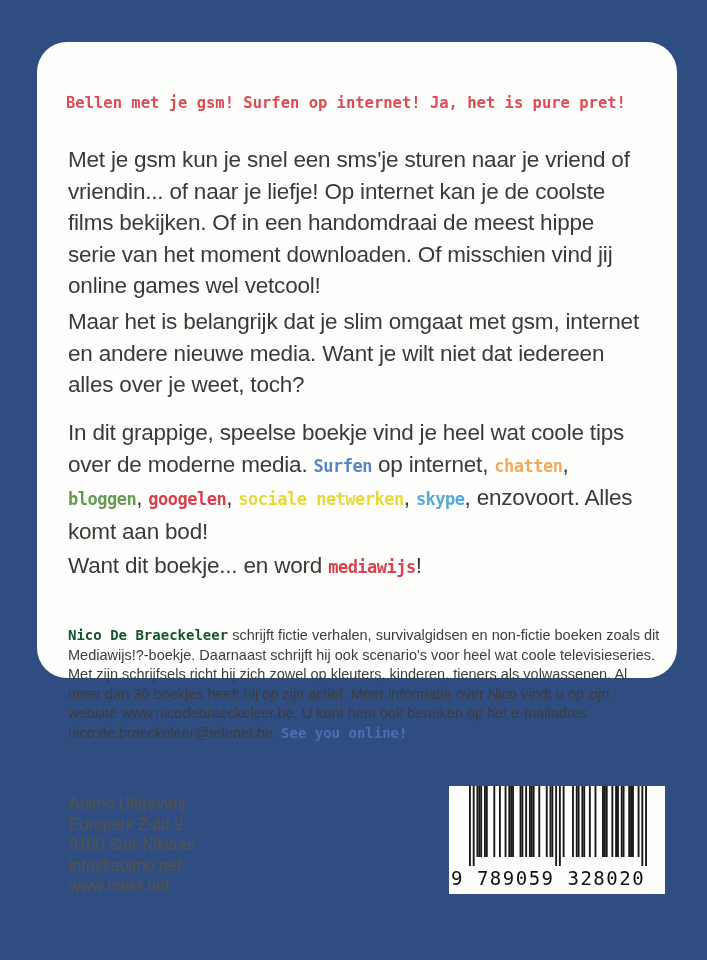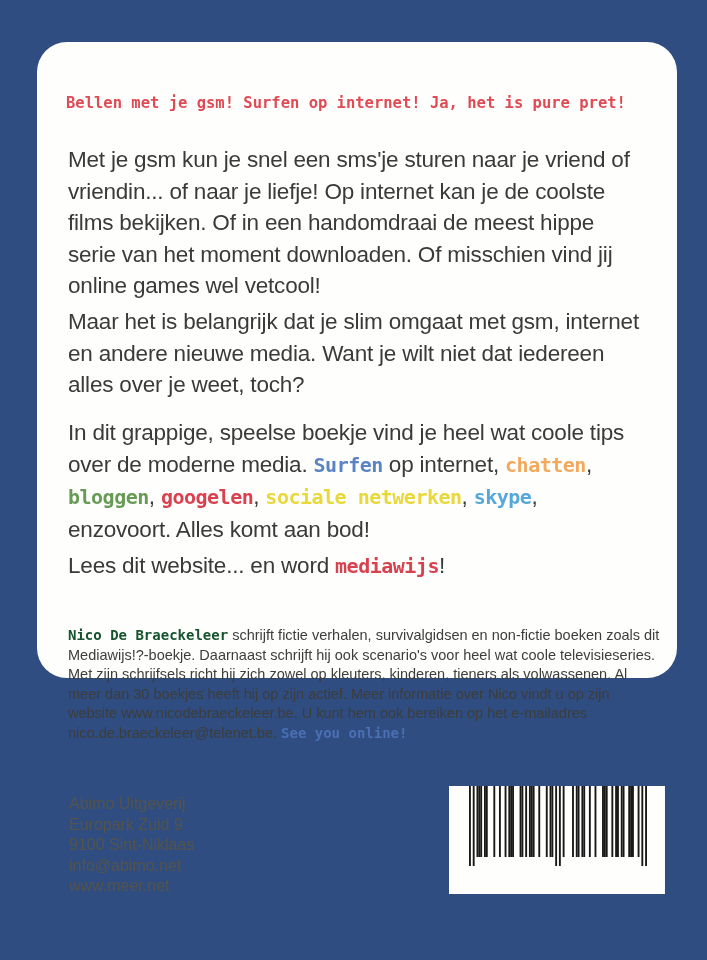--- a/index.html
+++ b/index.html
@@ -22,21 +22,21 @@
   }
   .body-par{
     left:31px;width:578px;
     font-size:22.5px;line-height:31.5px;
     color:#3a3a38;letter-spacing:-0.2px;
   }
   .p1{top:102px;}
   .p2{top:264px;}
   .p3{top:375px;}
   .p4{top:508px;}
-  .seg-word{font-size:20px;letter-spacing:-0.5px;}
+  .seg-word{font-size:17px;letter-spacing:-0.5px;}
   .seg-word-blue{color:#5b84c4;}
   .seg-word-orange{color:#f2a95e;}
   .seg-word-green{color:#669a55;}
   .seg-word-red{color:#d9414f;}
   .seg-word-yellow{color:#e8d83a;}
   .seg-word-sky{color:#56a8da;}
   .bio{
     left:31px;top:584px;width:594px;
     font-size:14.5px;line-height:19.5px;
     color:#3d3d3b;
@@ -69,21 +69,21 @@
 <div class="card">
 
   <div class="abs headline comic">Bellen met je gsm! Surfen op internet! Ja, het is pure pret!</div>
 
   <p class="abs body-par p2">Maar het is belangrijk dat je slim omgaat met gsm, internet en andere nieuwe media. Want je wilt niet dat iedereen alles over je weet, toch?</p>
 
   <p class="abs body-par p1">Met je gsm kun je snel een sms'je sturen naar je vriend of vriendin... of naar je liefje! Op internet kan je de coolste films bekijken. Of in een handomdraai de meest hippe serie van het moment downloaden. Of misschien vind jij online games wel vetcool!</p>
 
   <p class="abs body-par p3"><span>In dit grappige, speelse boekje vind je heel wat coole tips over de moderne media. </span><span class="comic seg-word seg-word-blue">Surfen</span><span> op internet, </span><span class="comic seg-word seg-word-orange">chatten</span><span>, </span><span class="comic seg-word seg-word-green">bloggen</span><span>, </span><span class="comic seg-word seg-word-red">googelen</span><span>, </span><span class="comic seg-word seg-word-yellow">sociale netwerken</span><span>, </span><span class="comic seg-word seg-word-sky">skype</span><span>, enzovoort. Alles komt aan bod!</span></p>
 
-  <p class="abs body-par p4"><span>Lees dit website... en word </span><span class="comic seg-word seg-word-red">mediawijs</span><span>!</span></p>
+  <p class="abs body-par p4"><span>Want dit boekje... en word </span><span class="comic seg-word seg-word-red">mediawijs</span><span>!</span></p>
 
   <p class="abs bio"><span class="comic seg-author-name">Nico De Braeckeleer</span><span> schrijft fictie verhalen, survivalgidsen en non-fictie boeken zoals dit Mediawijs!?-boekje. Daarnaast schrijft hij ook scenario's voor heel wat coole televisieseries. Met zijn schrijfsels richt hij zich zowel op kleuters, kinderen, tieners als volwassenen. Al meer dan 30 boekjes heeft hij op zijn actief. Meer informatie over Nico vindt u op zijn website www.nicodebraeckeleer.be. U kunt hem ook bereiken op het e-mailadres nico.de.braeckeleer@telenet.be. </span><span class="comic seg-online-blue">See you online!</span></p>
 
   <div class="abs publisher">
       <div>Abimo Uitgeverij</div>
       <div>Europark Zuid 9</div>
       <div>9100 Sint-Niklaas</div>
       <div>info@abimo.net</div>
       <div>www.meer.net</div>
     </div>
@@ -131,15 +131,16 @@
         <rect x="79" y="0" width="1" height="71"></rect>
         <rect x="81" y="0" width="1" height="71"></rect>
         <rect x="82" y="0" width="1" height="71"></rect>
         <rect x="85" y="0" width="1" height="71"></rect>
         <rect x="86" y="0" width="1" height="71"></rect>
         <rect x="87" y="0" width="1" height="71"></rect>
         <rect x="90" y="0" width="1" height="71"></rect>
         <rect x="92" y="0" width="1" height="80"></rect>
         <rect x="94" y="0" width="1" height="80"></rect>
       </svg>
+    <div class="barcode-digits">9 789059 328020</div>
   </div>
 
 </div>
 
 </body></html>

